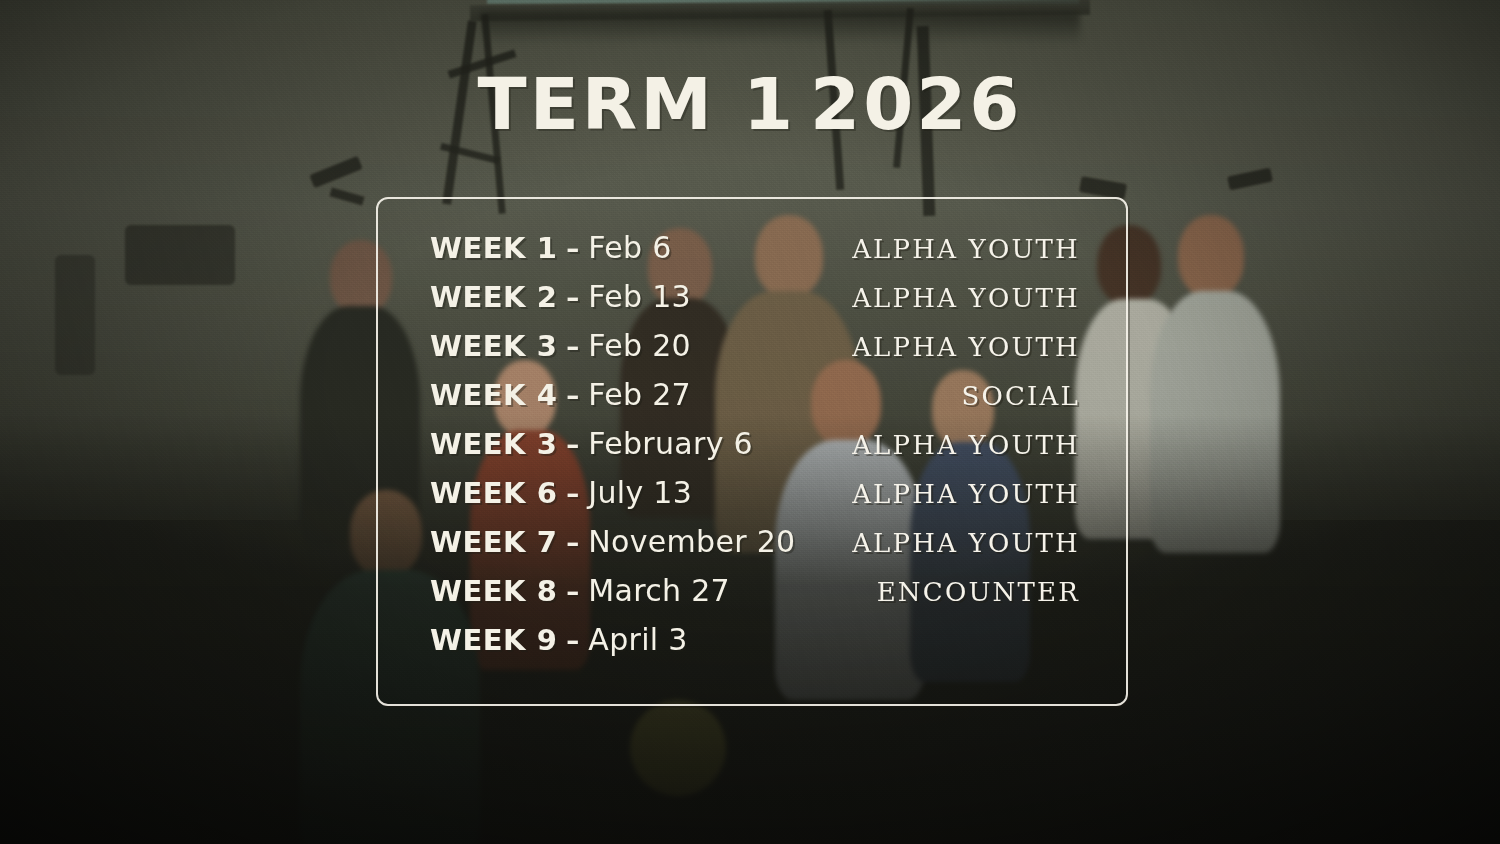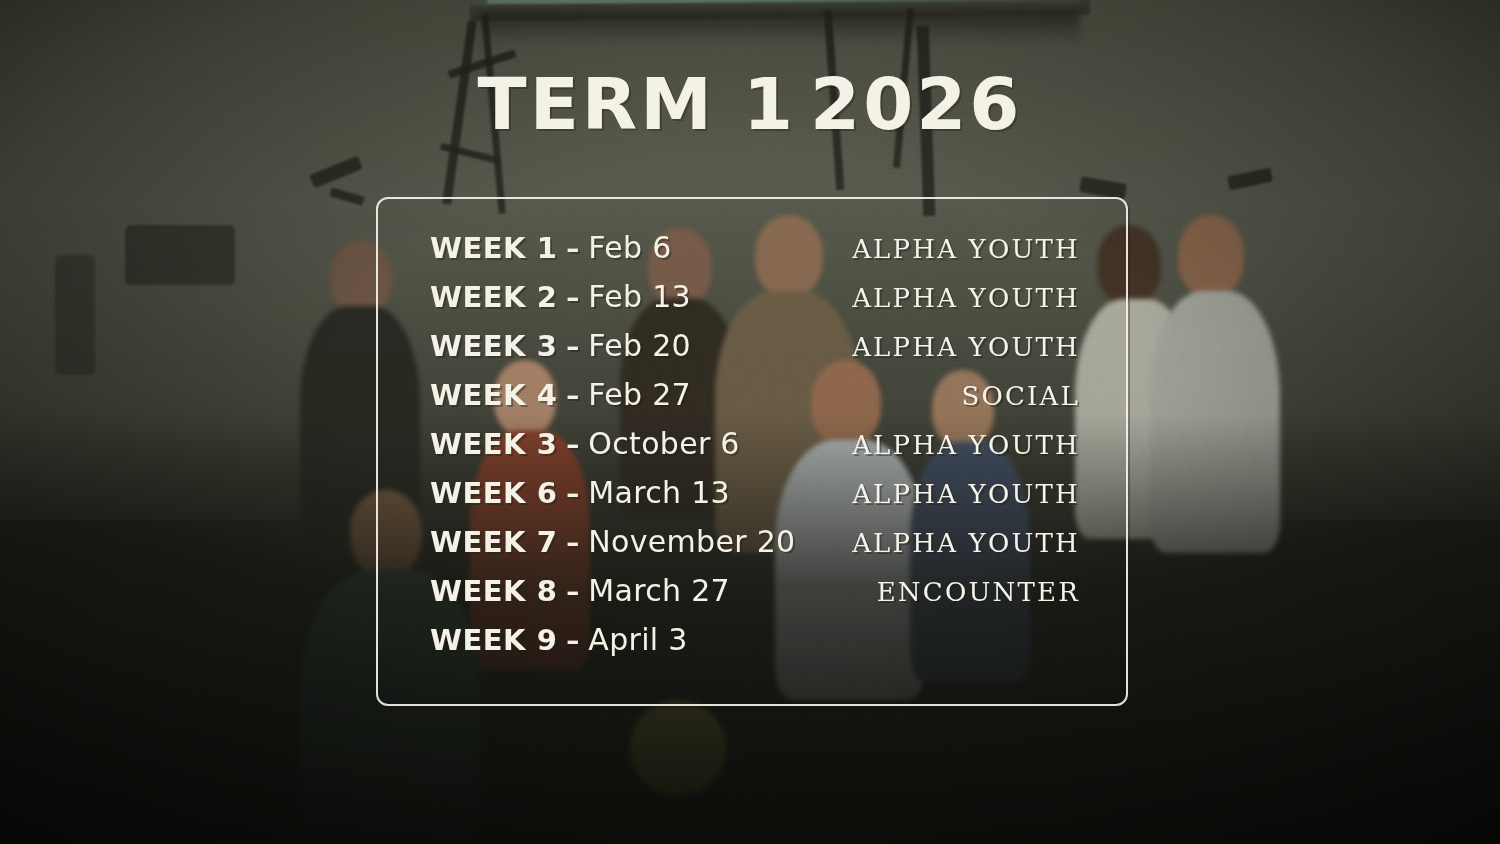--- a/index.html
+++ b/index.html
@@ -324,30 +324,30 @@
           <span class="row-dash">–</span>
           <span class="row-date">Feb 27</span>
         </div>
         <span class="row-event">SOCIAL</span>
       </div>
 
       <div class="schedule-row">
         <div class="row-left">
           <span class="week-label">WEEK 3</span>
           <span class="row-dash">–</span>
-          <span class="row-date">October 6</span>
+          <span class="row-date">February 6</span>
         </div>
         <span class="row-event">ALPHA YOUTH</span>
       </div>
 
       <div class="schedule-row">
         <div class="row-left">
           <span class="week-label">WEEK 6</span>
           <span class="row-dash">–</span>
-          <span class="row-date">March 13</span>
+          <span class="row-date">July 13</span>
         </div>
         <span class="row-event">ALPHA YOUTH</span>
       </div>
 
       <div class="schedule-row">
         <div class="row-left">
           <span class="week-label">WEEK 7</span>
           <span class="row-dash">–</span>
           <span class="row-date">November 20</span>
         </div>

